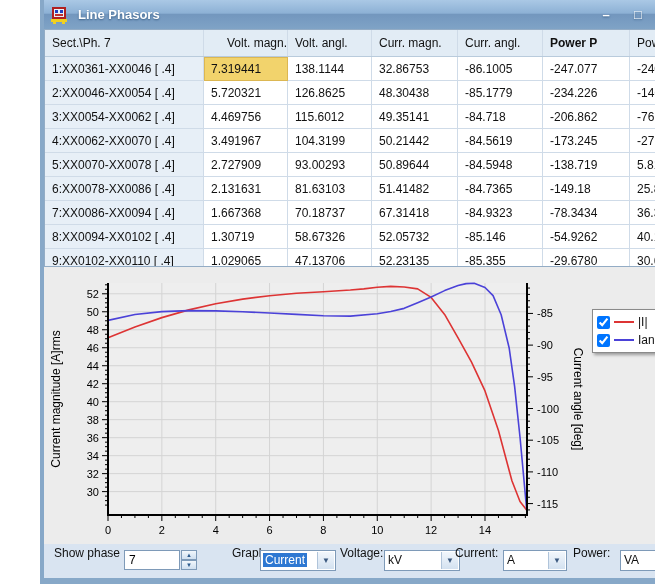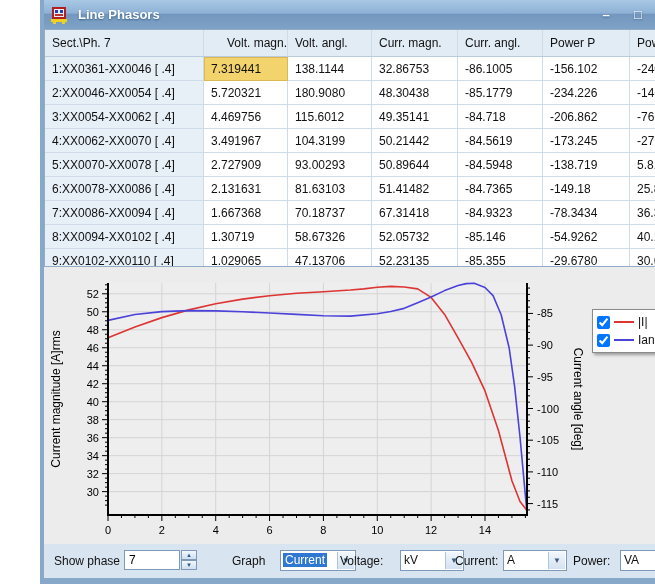--- a/index.html
+++ b/index.html
@@ -37,21 +37,21 @@
   
   .chart-region{position:absolute;left:0;top:267px;width:647px;height:277px;background:#ececec;}
   #chart-svg{position:absolute;left:0;top:0;}
   .legend{position:absolute;left:548px;top:42px;width:76px;background:#fff;border:1px solid #8a8a8a;
           box-shadow:2px 2px 3px rgba(0,0,0,0.35);padding:3px 4px;}
   .legrow{display:flex;align-items:center;gap:4px;height:18px;font-size:12px;color:#111;}
   .legrow input{width:13px;height:13px;margin:0;}
   .swatch{display:inline-block;width:20px;height:0;border-top:2px solid #000;}
   
   .bottombar{position:absolute;left:0;top:544px;width:647px;height:34px;background:#d9e4f1;font-size:12px;color:#111;}
-  .lbl{position:absolute;top:10px;text-align:center;}
+  .lbl{position:absolute;top:2px;text-align:center;}
   .spinval{position:absolute;top:6px;width:56px;height:20px;box-sizing:border-box;border:1px solid #7e9ab8;
            font-size:12px;padding:0 4px;font-family:"Liberation Sans",sans-serif;background:#fff;}
   .spin{position:absolute;top:6px;width:16px;height:20px;display:flex;flex-direction:column;}
   .sb{flex:1;display:flex;align-items:center;justify-content:center;font-size:6px;color:#2c5a8c;
       background:linear-gradient(180deg,#f2f7fc,#cfdff0);border:1px solid #7e9ab8;box-sizing:border-box;}
   .combo{position:absolute;top:6px;height:21px;background:#fff;border:1px solid #7e9ab8;box-sizing:border-box;}
   .ctxt{position:absolute;left:3px;top:2px;font-size:12px;white-space:nowrap;}
   .ctxt.sel{background:#2e78d2;color:#fff;padding:0 2px;left:2px;}
   .carrow{position:absolute;right:1px;top:1px;bottom:1px;width:16px;display:flex;align-items:center;
           justify-content:center;font-size:8px;color:#3c5a80;
@@ -83,38 +83,38 @@
 
   <div class="table-wrap">
     <table class="ptable">
       <thead id="phead">
           <tr>
             <th style="width: 151px;">Sect.\Ph. 7</th>
             <th style="width: 76px; text-align: right;">Volt. magn.</th>
             <th style="width: 76px;">Volt. angl.</th>
             <th style="width: 78px;">Curr. magn.</th>
             <th style="width: 77px;">Curr. angl.</th>
-            <th style="width: 79px;">Power P</th>
+            <th style="width: 79px; font-weight: bold;">Power P</th>
             <th style="width: 87px;">Power Q</th>
           </tr>
         </thead>
       <tbody id="pbody">
           <tr>
             <td class="rowlabel">1:XX0361-XX0046 [ .4]</td>
             <td class="selcell">7.319441</td>
             <td>138.1144</td>
             <td>32.86753</td>
             <td>-86.1005</td>
-            <td>-156.102</td>
+            <td>-247.077</td>
             <td>-240.396</td>
           </tr>
           <tr>
             <td class="rowlabel">2:XX0046-XX0054 [ .4]</td>
             <td>5.720321</td>
-            <td>180.9080</td>
+            <td>126.8625</td>
             <td>48.30438</td>
             <td>-85.1779</td>
             <td>-234.226</td>
             <td>-146.591</td>
           </tr>
           <tr>
             <td class="rowlabel">3:XX0054-XX0062 [ .4]</td>
             <td>4.469756</td>
             <td>115.6012</td>
             <td>49.35141</td>
@@ -386,27 +386,27 @@
     <div class="spin" style="left:137px">
       <div class="sb">
           <span>▲</span>
         </div>
       <div class="sb">
           <span>▼</span>
         </div>
     </div>
 
     <span class="lbl" style="left:188px">Graph</span>
-    <div class="combo" style="left:236px;width:76px">
+    <div class="combo" style="left:216px;width:76px">
       <span class="ctxt sel">Current</span>
       <span class="carrow">▼</span>
     </div>
 
     <span class="lbl" style="left:296px">Voltage:</span>
-    <div class="combo" style="left:356px;width:64px">
+    <div class="combo" style="left:340px;width:76px">
       <span class="ctxt">kV</span>
       <span class="carrow">▼</span>
     </div>
 
     <span class="lbl" style="left:411px">Current:</span>
     <div class="combo" style="left:459px;width:64px">
       <span class="ctxt">A</span>
       <span class="carrow">▼</span>
     </div>
 

